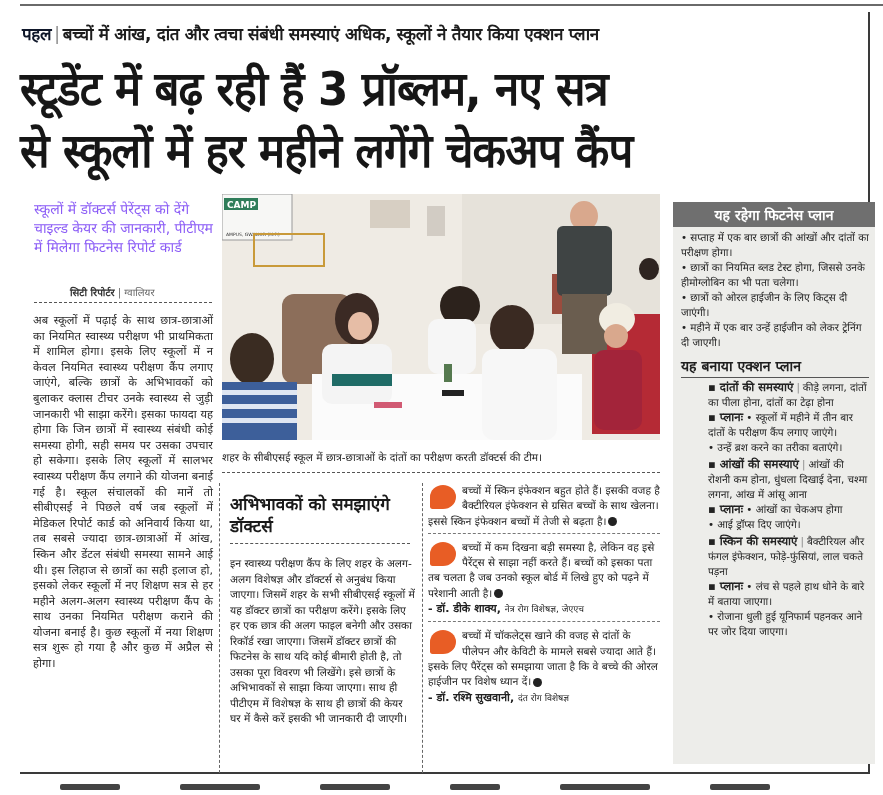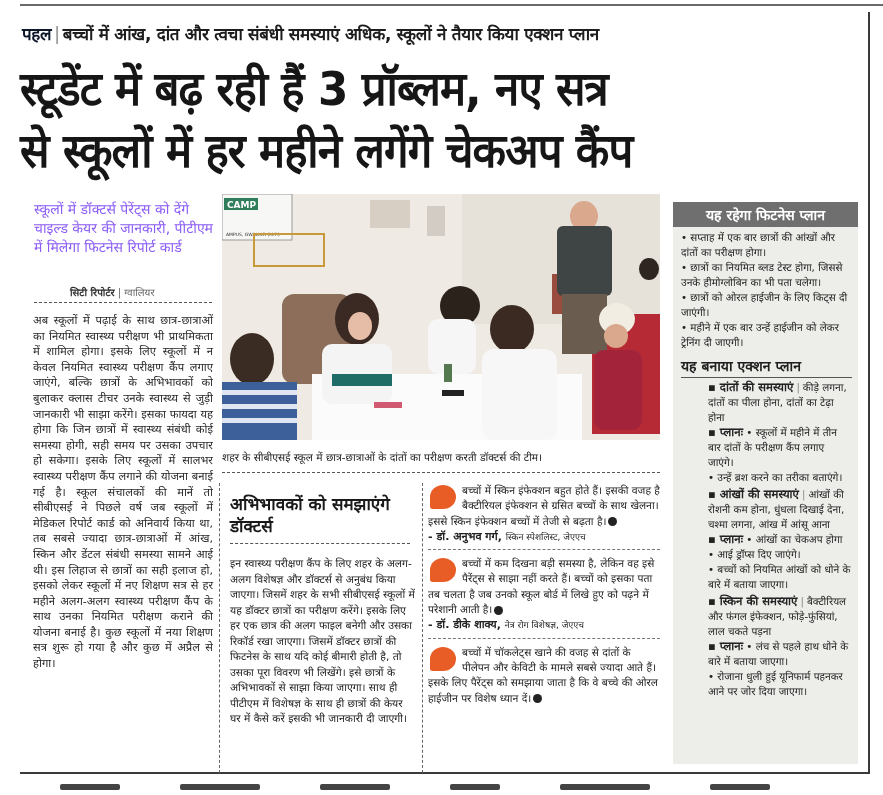--- a/index.html
+++ b/index.html
@@ -21,21 +21,21 @@
   .boxed{position:absolute;left:219px;top:483px;width:202px;height:290px;border-left:1px dashed #666;border-right:1px dashed #666;}
   .boxed h3{margin:10px 0 0 10px;font-size:17px;line-height:22px;font-weight:bold;color:#1a1a1a;}
   .boxed .txt{position:absolute;left:10px;top:73px;width:186px;font-size:10.6px;line-height:15.5px;color:#222;}
   .quotes{position:absolute;left:428px;top:483px;width:232px;font-size:10.5px;line-height:15.3px;color:#222;}
   .quote{position:relative;padding-bottom:4px;margin-bottom:6px;border-bottom:1px dashed #777;}
   .quote:last-child{border-bottom:none;}
   .qbubble{float:left;width:26px;height:24px;background:#e85d25;border-radius:50% 50% 50% 10%;margin:2px 6px 0 2px;}
   .enddot{display:inline-block;width:9px;height:9px;border-radius:50%;background:#222;vertical-align:middle;margin-left:2px;}
   .qauthor{font-weight:bold;font-size:11px;}
   .qauthor .role{font-weight:normal;font-size:9px;}
-  .sidebar{position:absolute;left:673px;top:202px;width:185px;height:562px;background:#ededea;}
+  .sidebar{position:absolute;left:673px;top:202px;width:202px;height:562px;background:#ededea;}
   .sb-head{background:#6f6f6f;color:#fff;font-weight:bold;font-size:14px;text-align:center;padding:3px 0;}
   .sb-list{padding:3px 6px 0 8px;font-size:10.3px;line-height:15px;color:#222;}
   .sb-list div{margin-bottom:0px;}
   .sb-head2{margin:6px 6px 0 8px;font-size:14px;font-weight:bold;color:#1f1f1f;border-bottom:1.5px solid #555;padding-bottom:2px;}
   .sb-sec{padding:2px 6px 0 7px;font-size:10.3px;line-height:15px;color:#222;margin-left:28px;}
   .sb-sec b{font-size:11.5px;}
   .bar{color:#888;margin:0 3px;}
   .nextrow{position:absolute;left:60px;top:784px;width:820px;height:11px;overflow:hidden;}
   .nextrow span{display:inline-block;height:6px;background:#444;border-radius:2px;margin-right:60px;vertical-align:top;}
 </style>
@@ -109,30 +109,30 @@
 <div class="boxed">
   <h3>अभिभावकों को समझाएंगे डॉक्टर्स</h3>
   <div class="dotsep" style="left:10px;top:60px;width:180px;"></div>
   <div class="txt">इन स्वास्थ्य परीक्षण कैंप के लिए शहर के अलग-अलग विशेषज्ञ और डॉक्टर्स से अनुबंध किया जाएगा। जिसमें शहर के सभी सीबीएसई स्कूलों में यह डॉक्टर छात्रों का परीक्षण करेंगे। इसके लिए हर एक छात्र की अलग फाइल बनेगी और उसका रिकॉर्ड रखा जाएगा। जिसमें डॉक्टर छात्रों की फिटनेस के साथ यदि कोई बीमारी होती है, तो उसका पूरा विवरण भी लिखेंगे। इसे छात्रों के अभिभावकों से साझा किया जाएगा। साथ ही पीटीएम में विशेषज्ञ के साथ ही छात्रों की केयर घर में कैसे करें इसकी भी जानकारी दी जाएगी।</div>
 </div>
 
 <div class="quotes">
   <div class="quote">
     <span class="qbubble"></span>
     <span>बच्चों में स्किन इंफेक्शन बहुत होते हैं। इसकी वजह है बैक्टीरियल इंफेक्शन से ग्रसित बच्चों के साथ खेलना। इससे स्किन इंफेक्शन बच्चों में तेजी से बढ़ता है।</span><span class="enddot"></span>
-    <div class="qauthor"><span>- डॉ. अनुभव गर्ग,</span> <span class="role">स्किन स्पेशलिस्ट, जेएएच</span></div>
   </div>
   <div class="quote">
     <span class="qbubble"></span>
     <span>बच्चों में कम दिखना बड़ी समस्या है, लेकिन वह इसे पैरेंट्स से साझा नहीं करते हैं। बच्चों को इसका पता तब चलता है जब उनको स्कूल बोर्ड में लिखे हुए को पढ़ने में परेशानी आती है।</span><span class="enddot"></span>
     <div class="qauthor"><span>- डॉ. डीके शाक्य,</span> <span class="role">नेत्र रोग विशेषज्ञ, जेएएच</span></div>
   </div>
   <div class="quote">
     <span class="qbubble"></span>
     <span>बच्चों में चॉकलेट्स खाने की वजह से दांतों के पीलेपन और केविटी के मामले सबसे ज्यादा आते हैं। इसके लिए पैरेंट्स को समझाया जाता है कि वे बच्चे की ओरल हाईजीन पर विशेष ध्यान दें।</span><span class="enddot"></span>
+    <div class="qauthor"><span>- डॉ. रश्मि सुखवानी,</span> <span class="role">दंत रोग विशेषज्ञ</span></div>
   </div>
 </div>
 
 <div class="sidebar">
   <div class="sb-head">यह रहेगा फिटनेस प्लान</div>
   <div class="sb-list">
     <div>• सप्ताह में एक बार छात्रों की आंखों और दांतों का परीक्षण होगा।</div>
     <div>• छात्रों का नियमित ब्लड टेस्ट होगा, जिससे उनके हीमोग्लोबिन का भी पता चलेगा।</div>
     <div>• छात्रों को ओरल हाईजीन के लिए किट्स दी जाएंगी।</div>
     <div>• महीने में एक बार उन्हें हाईजीन को लेकर ट्रेनिंग दी जाएगी।</div>
@@ -141,21 +141,20 @@
 
   <div class="sb-sec">
     <b>▪ दांतों की समस्याएं</b><span class="bar">|</span><span>कीड़े लगना, दांतों का पीला होना, दांतों का टेढ़ा होना</span><br>
     <b>▪ प्लानः</b> <span>• स्कूलों में महीने में तीन बार दांतों के परीक्षण कैंप लगाए जाएंगे।</span><br>
     <span>• उन्हें ब्रश करने का तरीका बताएंगे।</span>
   </div>
   <div class="sb-sec">
     <b>▪ आंखों की समस्याएं</b><span class="bar">|</span><span>आंखों की रोशनी कम होना, धुंधला दिखाई देना, चश्मा लगना, आंख में आंसू आना</span><br>
     <b>▪ प्लानः</b> <span>• आंखों का चेकअप होगा</span><br>
     <span>• आई ड्रॉप्स दिए जाएंगे।</span><br>
-    <span>• बच्चों को नियमित आंखों को धोने के बारे में बताया जाएगा।</span>
   </div>
   <div class="sb-sec">
     <b>▪ स्किन की समस्याएं</b><span class="bar">|</span><span>बैक्टीरियल और फंगल इंफेक्शन, फोड़े-फुंसियां, लाल चकते पड़ना</span><br>
     <b>▪ प्लानः</b> <span>• लंच से पहले हाथ धोने के बारे में बताया जाएगा।</span><br>
     <span>• रोजाना धुली हुई यूनिफार्म पहनकर आने पर जोर दिया जाएगा।</span>
   </div>
 </div>
 
 <div class="nextrow">
   <span style="width:60px"></span><span style="width:80px"></span><span style="width:70px"></span><span style="width:50px"></span><span style="width:90px"></span><span style="width:60px"></span>

